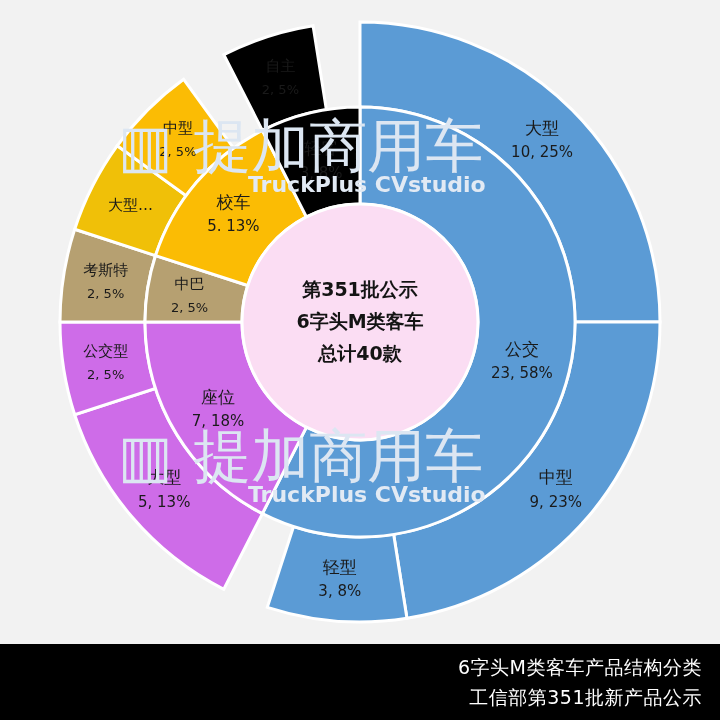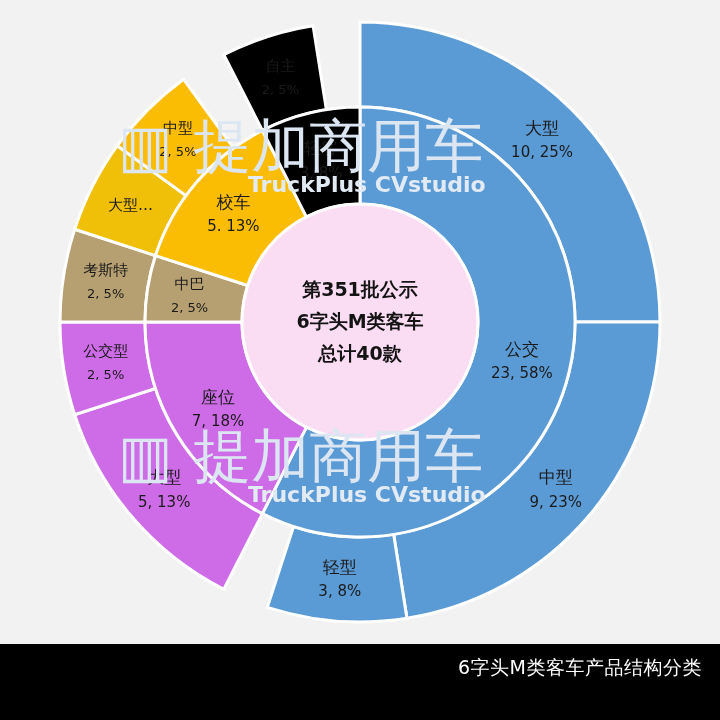--- a/index.html
+++ b/index.html
@@ -111,15 +111,16 @@
           <text class="seg-label seg-name" x="233.39240672759473" y="202.86689995302456">校车</text>
           <text class="seg-label seg-val" x="233.39240672759473" y="226.86689995302456">5. 13%</text>
           <text class="seg-label seg-name" x="321.1313469179918" y="149.10040825378684">轻客</text>
           <text class="seg-label seg-val" x="321.1313469179918" y="173.10040825378684">3, 8%</text>
         </g>
     </svg>
   </div>
 
   <div id="footer">
     <div class="fl">6字头M类客车产品结构分类</div>
+    <div class="fl">工信部第351批新产品公示</div>
   </div>
 
 </div>
 
 </body></html>

